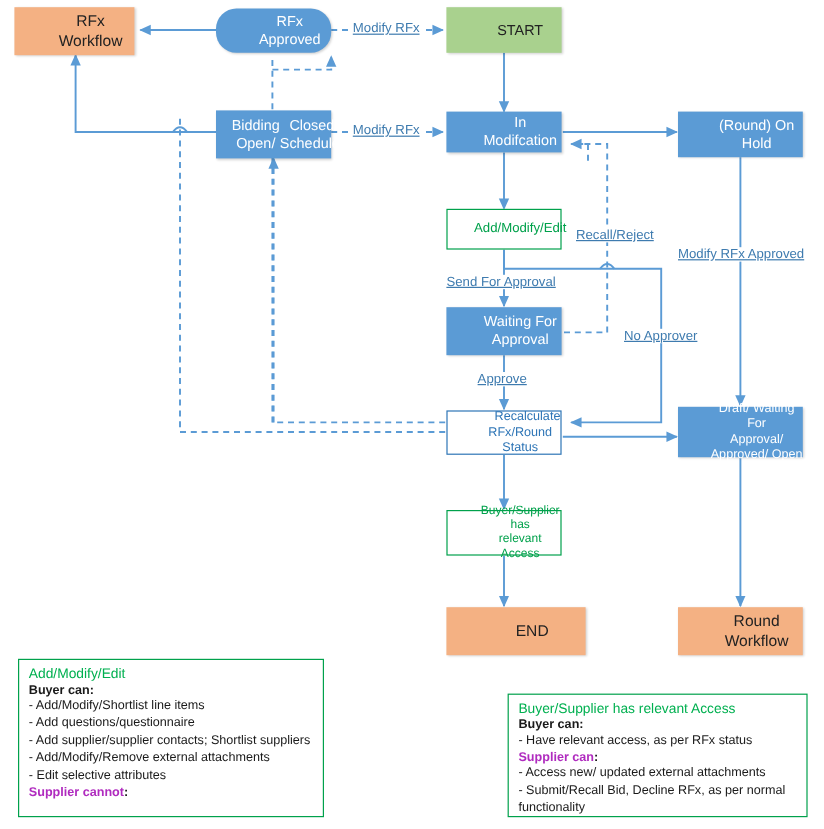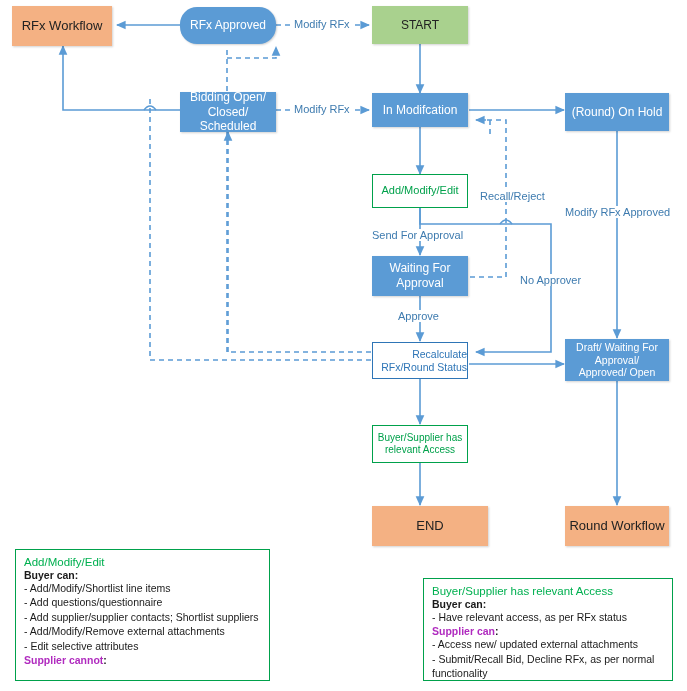--- a/index.html
+++ b/index.html
@@ -1,33 +1,33 @@
 <!DOCTYPE html>
 <html><head>
 <meta charset="utf-8">
 <style>
   html,body{margin:0;padding:0;background:#ffffff;}
   body{width:687px;height:691px;position:relative;overflow:hidden;
        font-family:"Liberation Sans","DejaVu Sans",sans-serif;}
   #canvas{position:absolute;inset:0;width:687px;height:691px;}
   .node{position:absolute;box-sizing:border-box;display:flex;align-items:center;
-        justify-content:center;text-align:center;line-height:1.22;}
+        justify-content:center;text-align:center;line-height:1.22;padding-left:27px;}
   .n-orange{background:#F4B183;color:#222222;font-size:13px;
             box-shadow:1px 1px 2px rgba(0,0,0,0.18);}
   .n-green{background:#A9D18E;color:#222222;font-size:12px;
            box-shadow:1px 1px 2px rgba(0,0,0,0.18);}
   .n-blue{background:#5B9BD5;color:#ffffff;font-size:12px;
           box-shadow:1px 1px 2px rgba(0,0,0,0.18);}
   .n-blue-sm{background:#5B9BD5;color:#ffffff;font-size:10.5px;
           box-shadow:1px 1px 2px rgba(0,0,0,0.18);}
   .n-whitebox{background:#ffffff;border:1px solid #2E75B6;color:#2E75B6;font-size:10.5px;}
   .n-greenline{background:#ffffff;border:1.5px solid #00A14B;color:#00A14B;font-size:11px;}
   .n-greenline-sm{background:#ffffff;border:1.5px solid #00A14B;color:#00A14B;font-size:10px;}
   .edge-label{position:absolute;color:#3E7BAF;font-size:11px;white-space:nowrap;
-              background:#ffffff;padding:0 2px;}
+              background:#ffffff;padding:0 2px;text-decoration:underline;}
   .legend{position:absolute;box-sizing:border-box;background:#ffffff;
           border:1.5px solid #00A14B;padding:6px 8px 7px 8px;}
   .legend-title{color:#00B050;font-size:11.5px;margin-bottom:1px;}
   .legend-sub{color:#1a1a1a;font-size:10.5px;font-weight:bold;margin-top:1px;}
   .legend-sub-purple{color:#B02BBF;font-size:10.5px;font-weight:bold;margin-top:1px;}
   .legend-sub-purple b{color:#1a1a1a;}
   .legend-li{color:#1a1a1a;font-size:10.5px;line-height:1.38;}
 </style>
 </head>
 <body>
@@ -98,21 +98,21 @@
 </div>
 
 <div class="node n-blue" style="left:180px;top:7px;width:96px;height:37px;border-radius:17px;">
   <span>RFx Approved</span>
 </div>
 
 <div class="node n-green" style="left:372px;top:6px;width:96px;height:38px;">
   <span>START</span>
 </div>
 
-<div class="node n-blue" style="left:180px;top:92px;width:96px;height:40px;flex-direction:column;">
+<div class="node n-blue" style="left:180px;top:92px;width:96px;height:40px;flex-direction:row;">
   <span>Bidding Open/</span>
   <span>Closed/ Scheduled</span>
 </div>
 
 <div class="node n-blue" style="left:372px;top:93px;width:96px;height:34px;">
   <span>In Modifcation</span>
 </div>
 
 <div class="node n-blue" style="left:565px;top:93px;width:104px;height:38px;">
   <span>(Round) On Hold</span>

